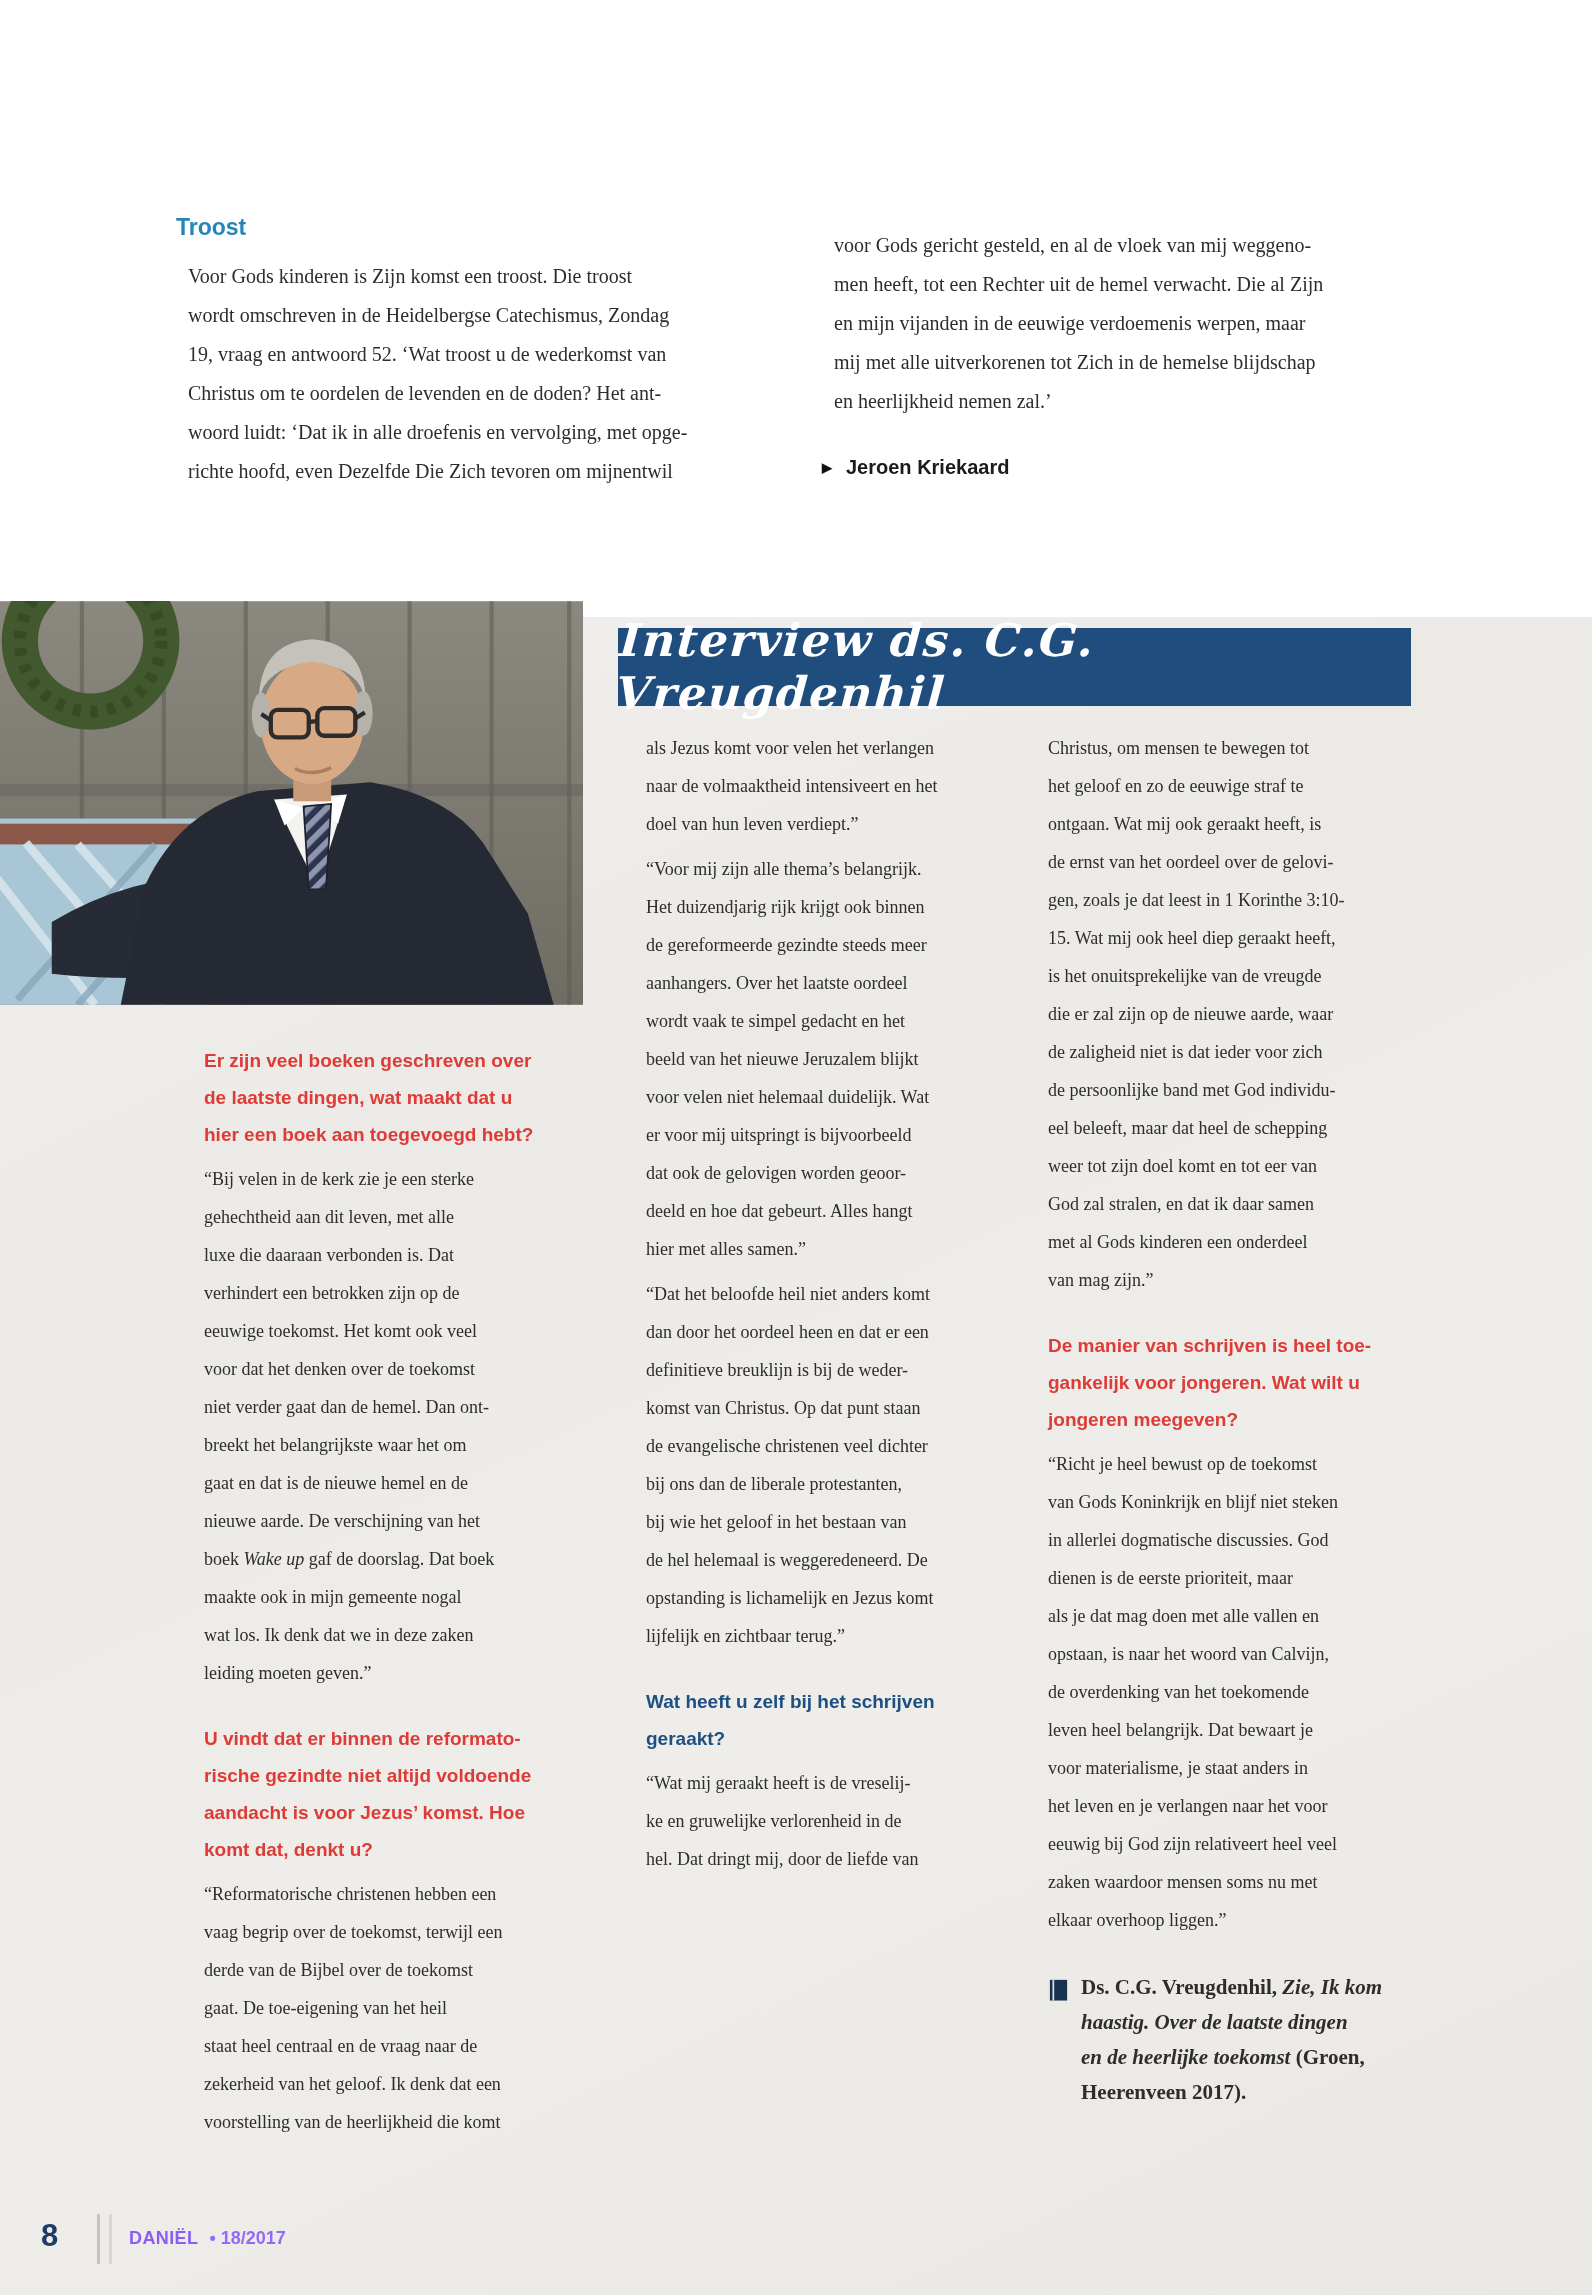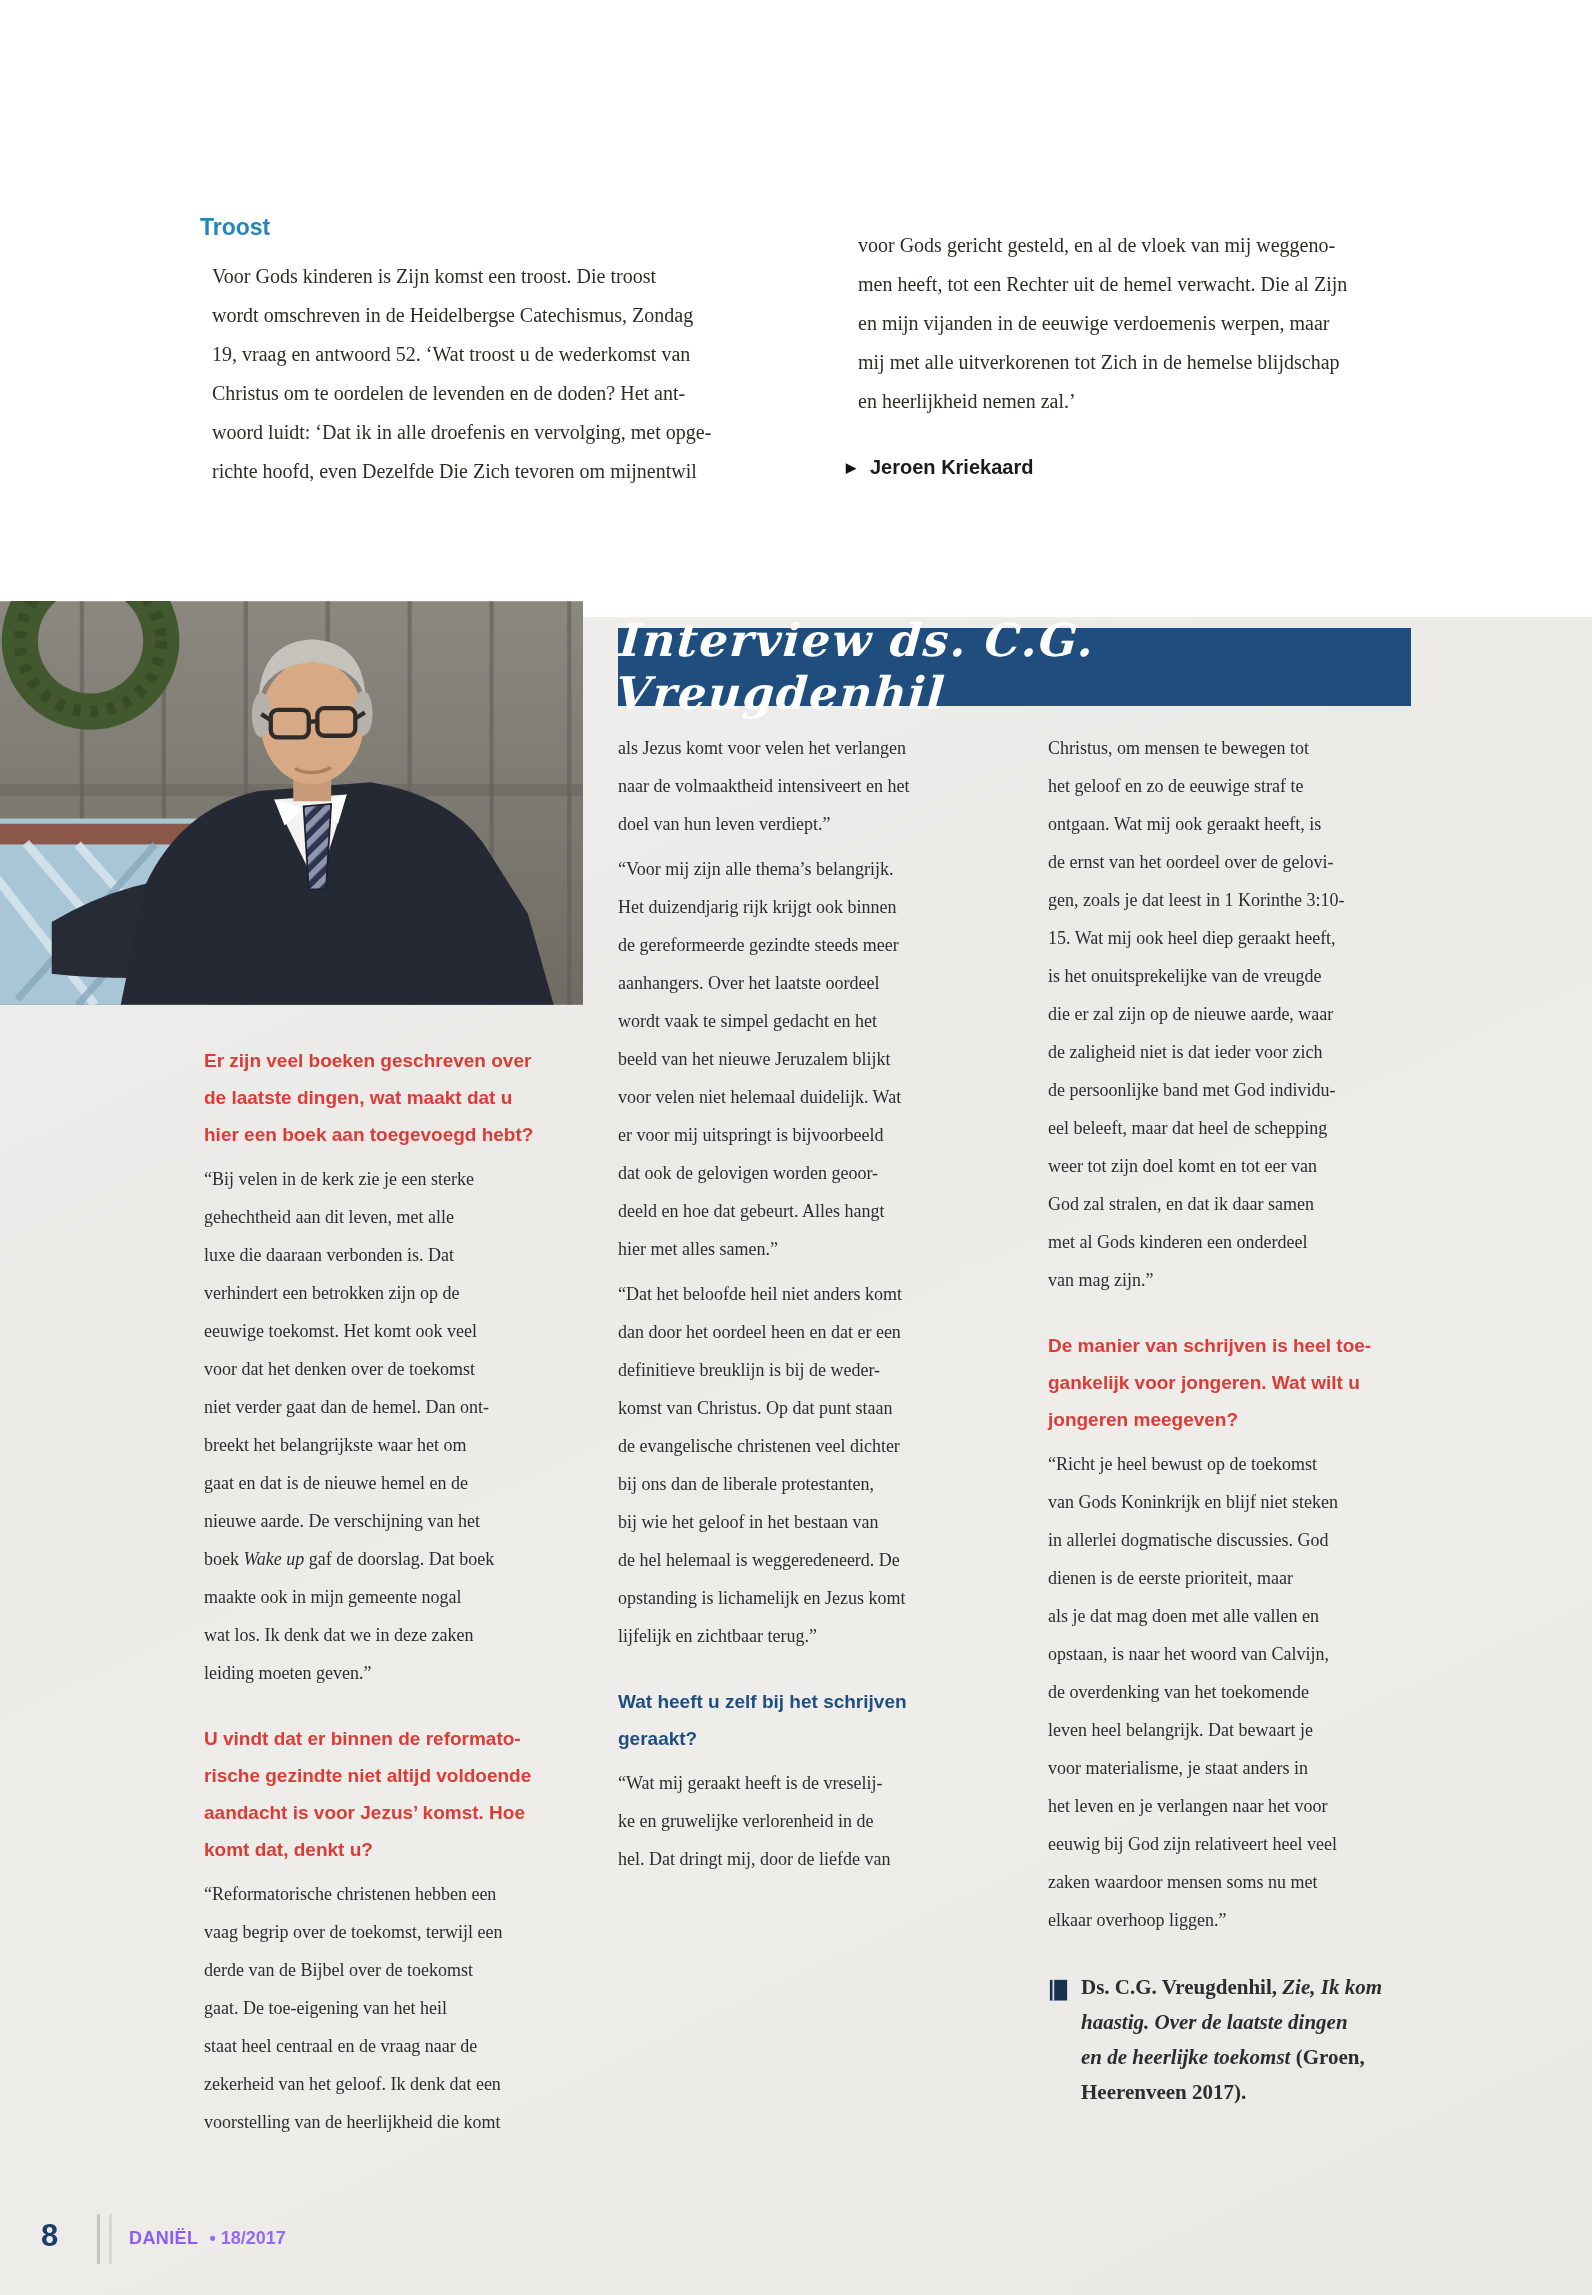--- a/index.html
+++ b/index.html
@@ -3,21 +3,21 @@
 <meta charset="utf-8">
 <style>
   html,body{margin:0;padding:0;background:#fff;}
   .page{position:relative;width:1592px;height:2295px;background:#ffffff;
         font-family:"Liberation Serif",serif;color:#2e2d2b;overflow:hidden;}
 
   .bg-gray{position:absolute;left:0;top:617px;width:1592px;height:1678px;
            background:linear-gradient(155deg,#f1f0ee 0%,#ebeae7 30%,#eeede9 60%,#e9e8e4 100%);}
 
   
-  .troost-section{position:absolute;left:200px;top:214px;width:1237px;display:flex;gap:63px;}
+  .troost-section{position:absolute;left:176px;top:214px;width:1237px;display:flex;gap:63px;}
   .troost-col-left{width:583px;}
   .troost-col-right{width:591px;}
   .troost-heading{font-family:"Liberation Sans",sans-serif;font-weight:bold;
                   font-size:23px;color:#2585b8;margin:0 0 15.5px 0;}
   .body-text{font-size:20px;line-height:39px;white-space:pre-line;margin:12px;}
   .byline{margin-top:35px;font-family:"Liberation Sans",sans-serif;font-weight:bold;
           font-size:20px;color:#1b1b1b;display:flex;align-items:center;gap:14px;}
   .byline .arrow{font-size:13px;color:#111;line-height:1;}
 
   
@@ -29,21 +29,21 @@
 
   
   .col{position:absolute;width:384px;font-size:18px;line-height:38px;}
   .col p{margin:0;white-space:pre-line;}
   .col .q{font-family:"Liberation Sans",sans-serif;font-weight:bold;font-size:19px;
           line-height:37px;color:#df3b36;margin-top:28px;}
   .col .q.blue{color:#1e4f82;}
   .col .a{margin-top:7px;}
   .col1{left:204px;top:1042px;}
   .col1 .q:first-child{margin-top:0;}
-  .col2{left:618px;top:729px;}
+  .col2{left:646px;top:729px;}
   .col3{left:1048px;top:729px;}
 
   .book-ref{margin-top:31px;display:flex;gap:12px;font-size:21px;line-height:35px;}
   .book-ref .icon{flex:0 0 auto;margin-top:7px;}
   .book-ref .text{white-space:pre-line;font-weight:bold;}
 
   
   .footer{position:absolute;left:0;top:2214px;width:1592px;height:54px;}
   .page-num{position:absolute;left:41px;top:3.5px;font-family:"Liberation Sans",sans-serif;
             font-weight:bold;font-size:31px;color:#1d3c6a;}

